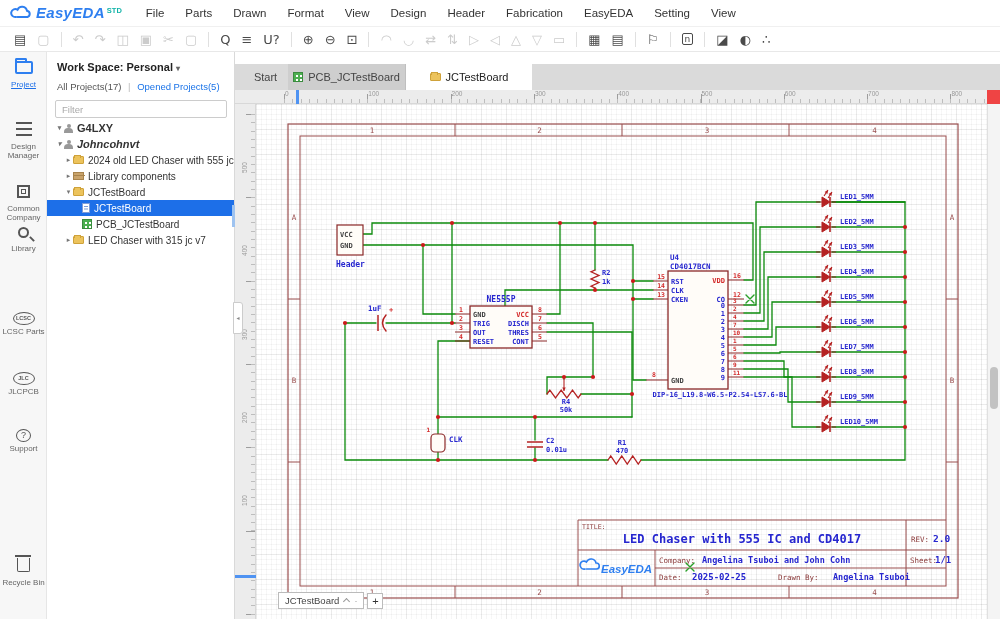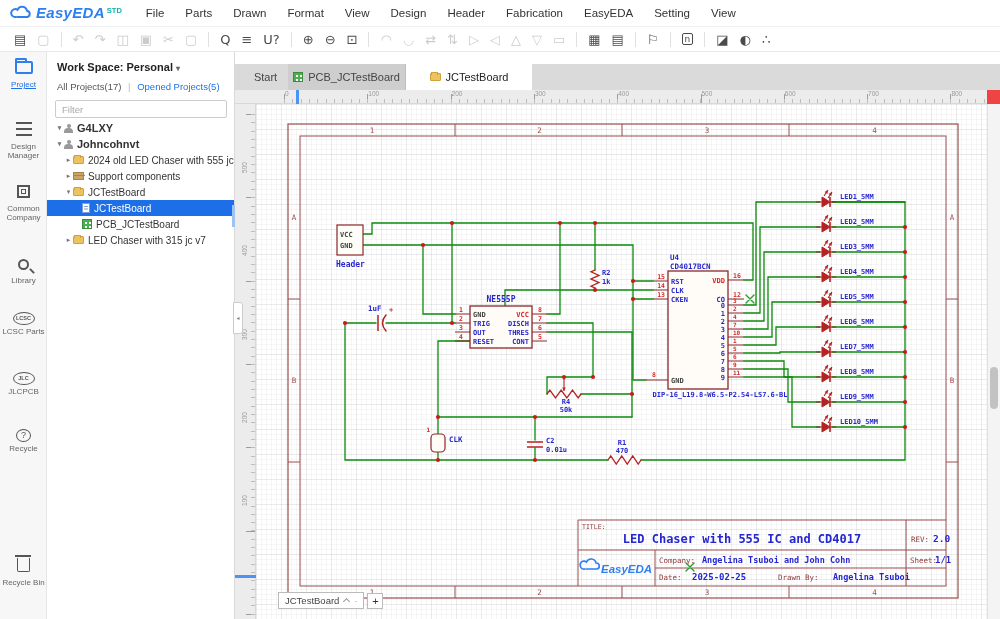--- a/index.html
+++ b/index.html
@@ -177,35 +177,35 @@
       <span class="lbl">Project</span>
     </div>
     <div class="rail-item" style="top:70px">
       <span class="rico ic-lines"></span>
       <span class="lbl">Design Manager</span>
     </div>
     <div class="rail-item" style="top:132px">
       <span class="rico ic-chip"></span>
       <span class="lbl">Common Company</span>
     </div>
-    <div class="rail-item" style="top:204px">
+    <div class="rail-item" style="top:172px">
       <span class="rico ic-mag"></span>
       <span class="lbl">Library</span>
     </div>
     <div class="rail-item" style="top:254px">
       <span class="rico ic-oval">LCSC</span>
       <span class="lbl">LCSC Parts</span>
     </div>
     <div class="rail-item" style="top:314px">
       <span class="rico ic-oval">JLC</span>
       <span class="lbl">JLCPCB</span>
     </div>
     <div class="rail-item" style="top:372px">
       <span class="rico ic-q">?</span>
-      <span class="lbl">Recycle</span>
+      <span class="lbl">Support</span>
     </div>
     <div class="rail-item" style="top:506px">
       <span class="rico ic-trash"></span>
       <span class="lbl">Recycle Bin</span>
     </div>
   </div>
 
   <div class="panel">
     <div class="ws-row">
       <span>Work Space: Personal</span>
@@ -216,34 +216,34 @@
       <span class="bar">|</span>
       <span class="lnk">Opened Projects(5)</span>
     </div>
     <input class="filter" placeholder="Filter" style="">
     <div class="tree" id="tree">
         <div class="trow user" style="padding-left: 8px;">
           <span class="arr">▾</span>
           <span class="ti ti-user"></span>
           <span>G4LXY</span>
         </div>
-        <div class="trow user" style="padding-left: 8px;">
+        <div class="trow user" style="padding-left: 8px; font-style: italic;">
           <span class="arr">▾</span>
           <span class="ti ti-user"></span>
           <span>Johncohnvt</span>
         </div>
         <div class="trow" style="padding-left: 17px;">
           <span class="arr">▸</span>
           <span class="ti ti-folder"></span>
           <span>2024 old LED Chaser with 555 jc</span>
         </div>
         <div class="trow" style="padding-left: 17px;">
           <span class="arr">▸</span>
           <span class="ti ti-box"></span>
-          <span>Support components</span>
+          <span>Library components</span>
         </div>
         <div class="trow" style="padding-left: 17px;">
           <span class="arr">▾</span>
           <span class="ti ti-folder"></span>
           <span>JCTestBoard</span>
         </div>
         <div class="trow sel" style="padding-left: 26px;">
           <span class="arr"></span>
           <span class="ti ti-sch"></span>
           <span>JCTestBoard</span>

